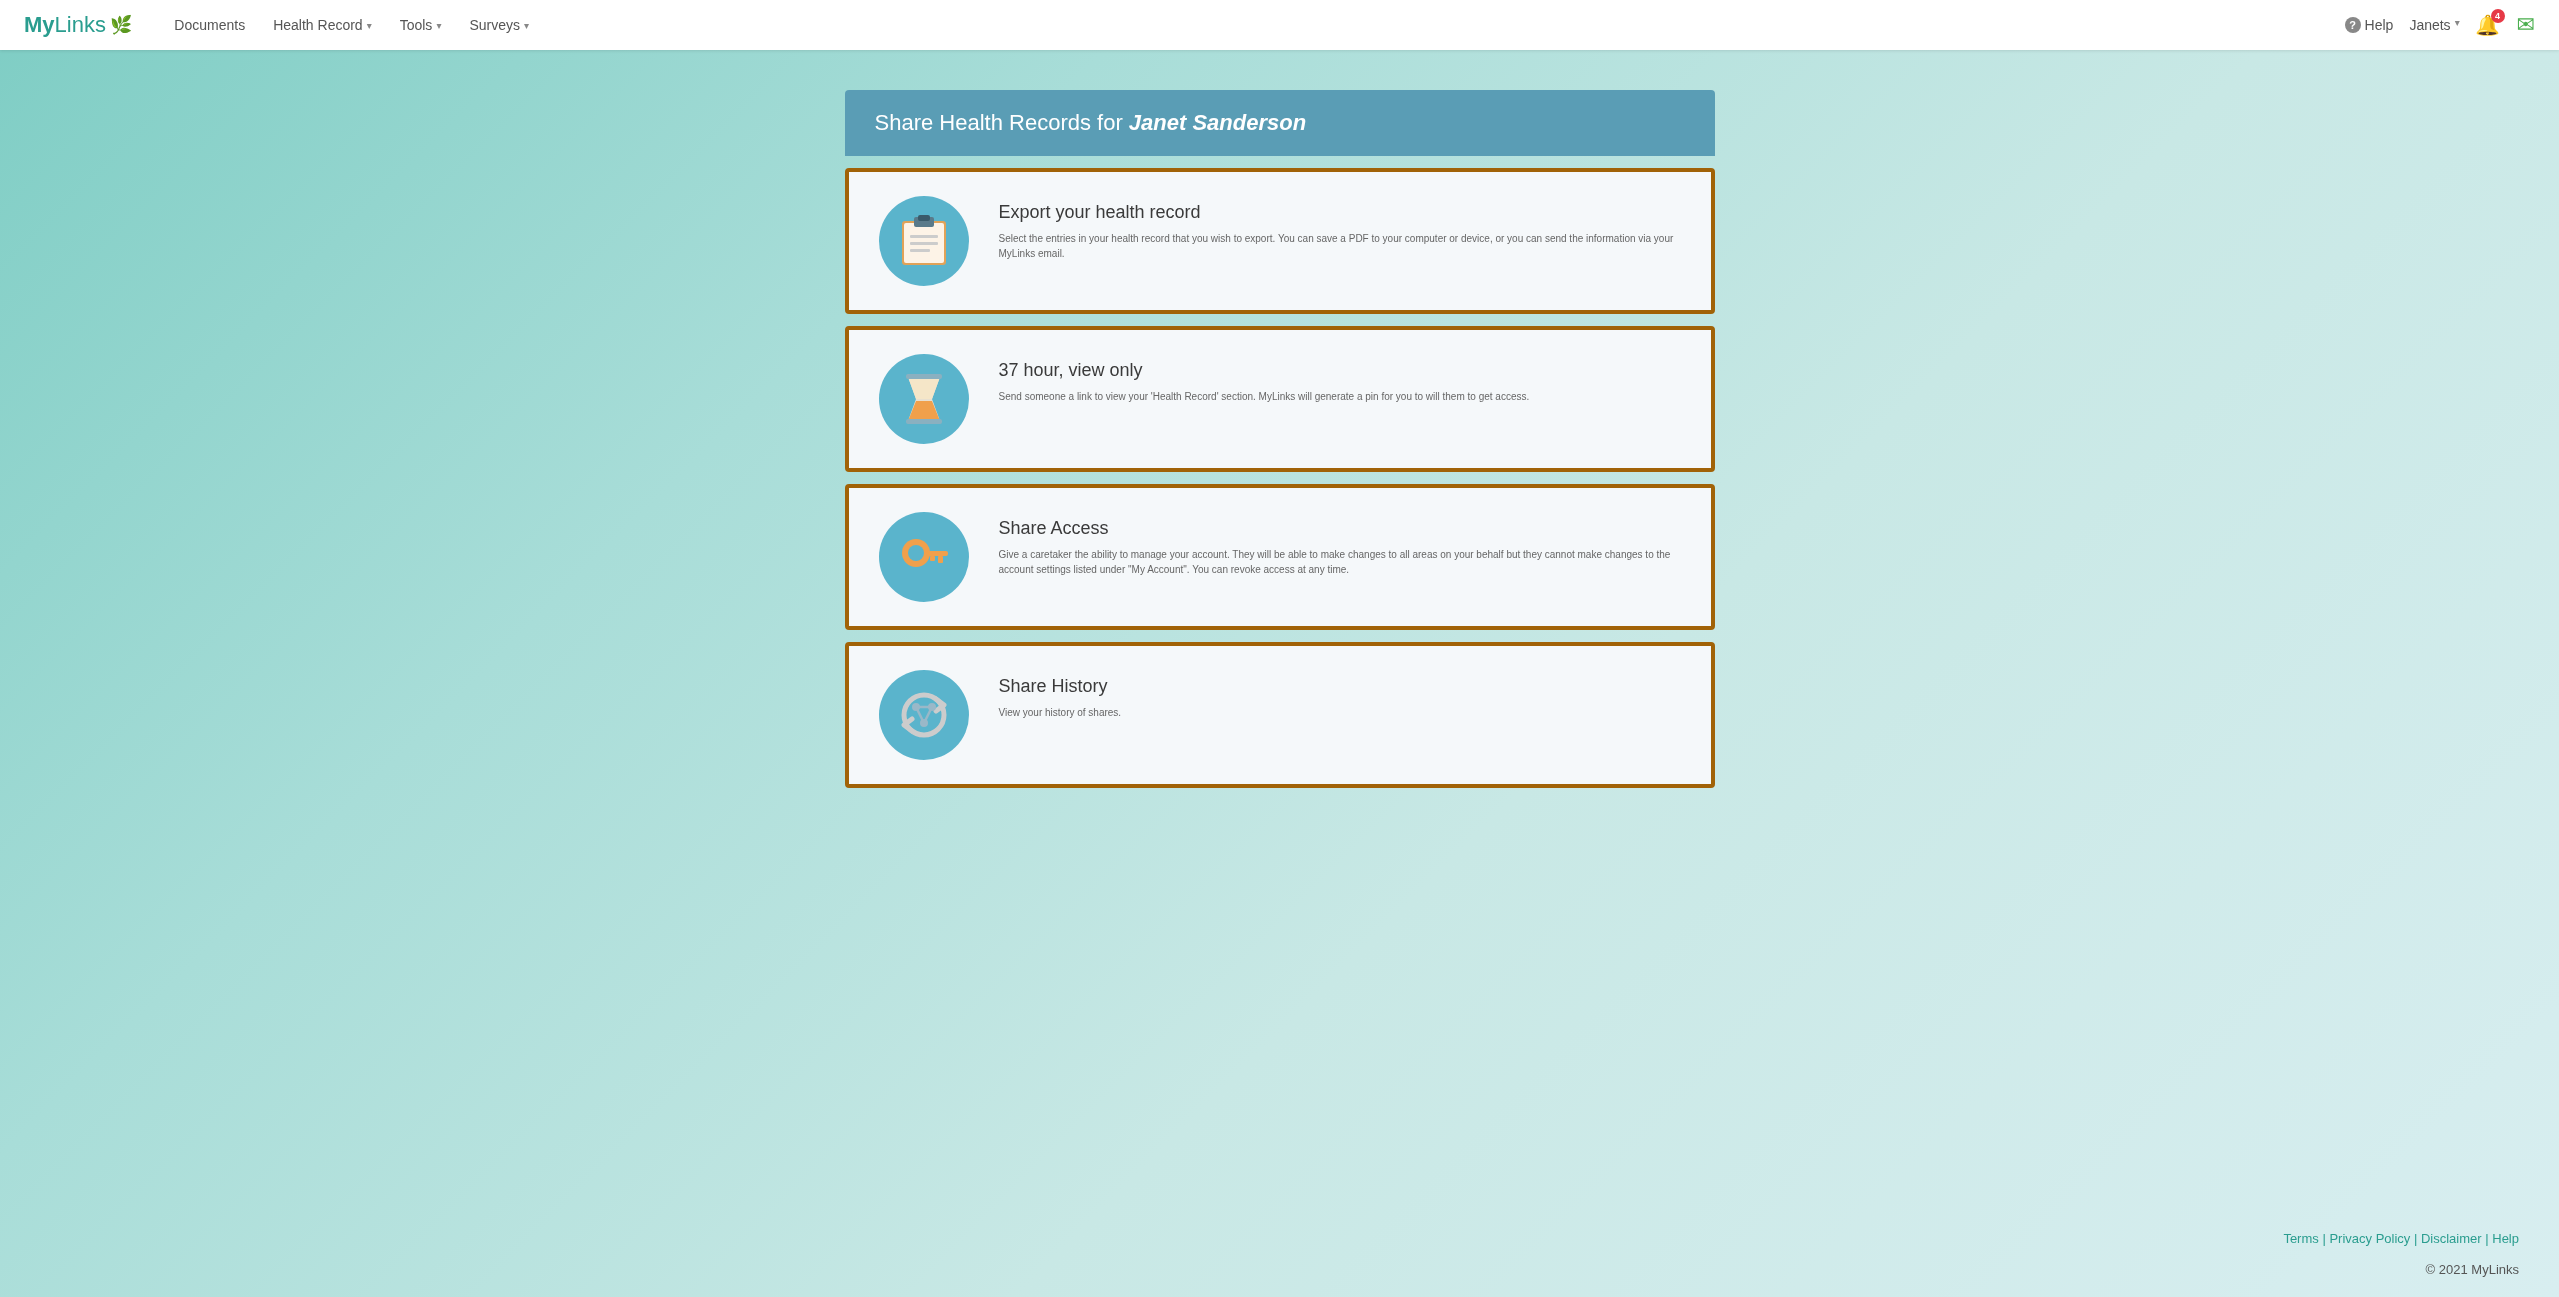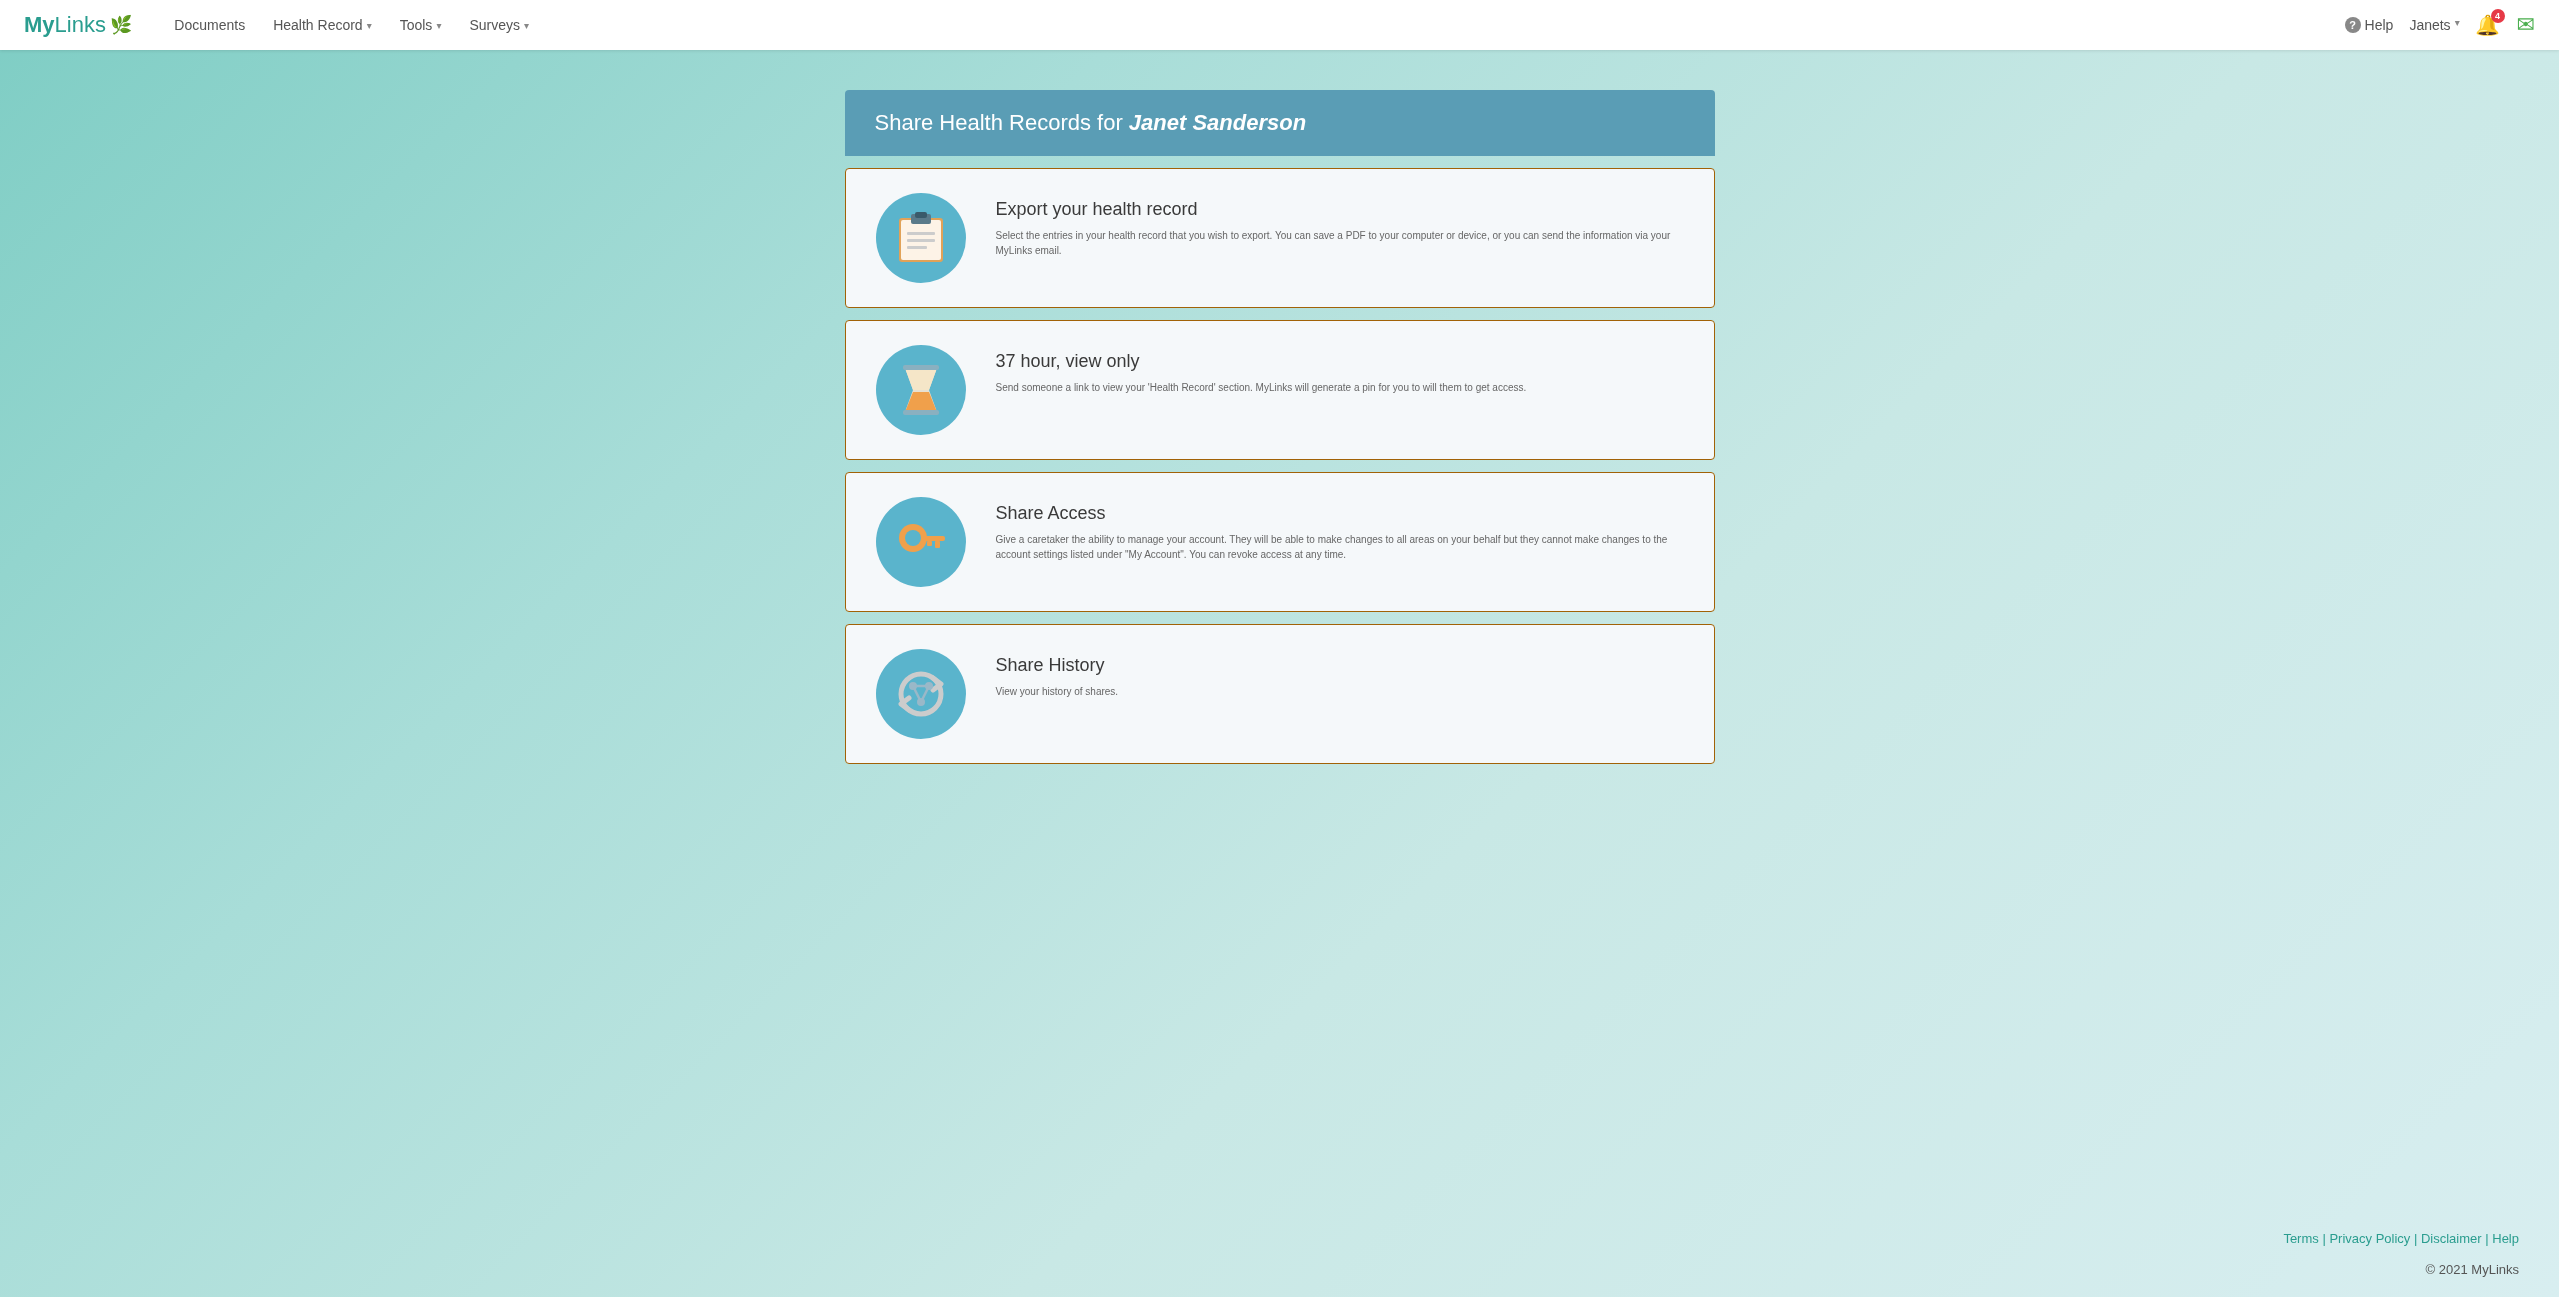--- a/index.html
+++ b/index.html
@@ -152,21 +152,21 @@
     }
 
     .page-header .name-bold {
       font-weight: 700;
       font-style: italic;
     }
 
     
     .card {
       background: #f5f8fa;
-      border: 1px solid #a16207;
+      border: 4px solid #a16207;
       border-radius: 4px;
       margin-top: 12px;
       padding: 24px 30px;
       display: flex;
       align-items: flex-start;
       gap: 30px;
       cursor: pointer;
       transition: background 0.15s;
     }
 

